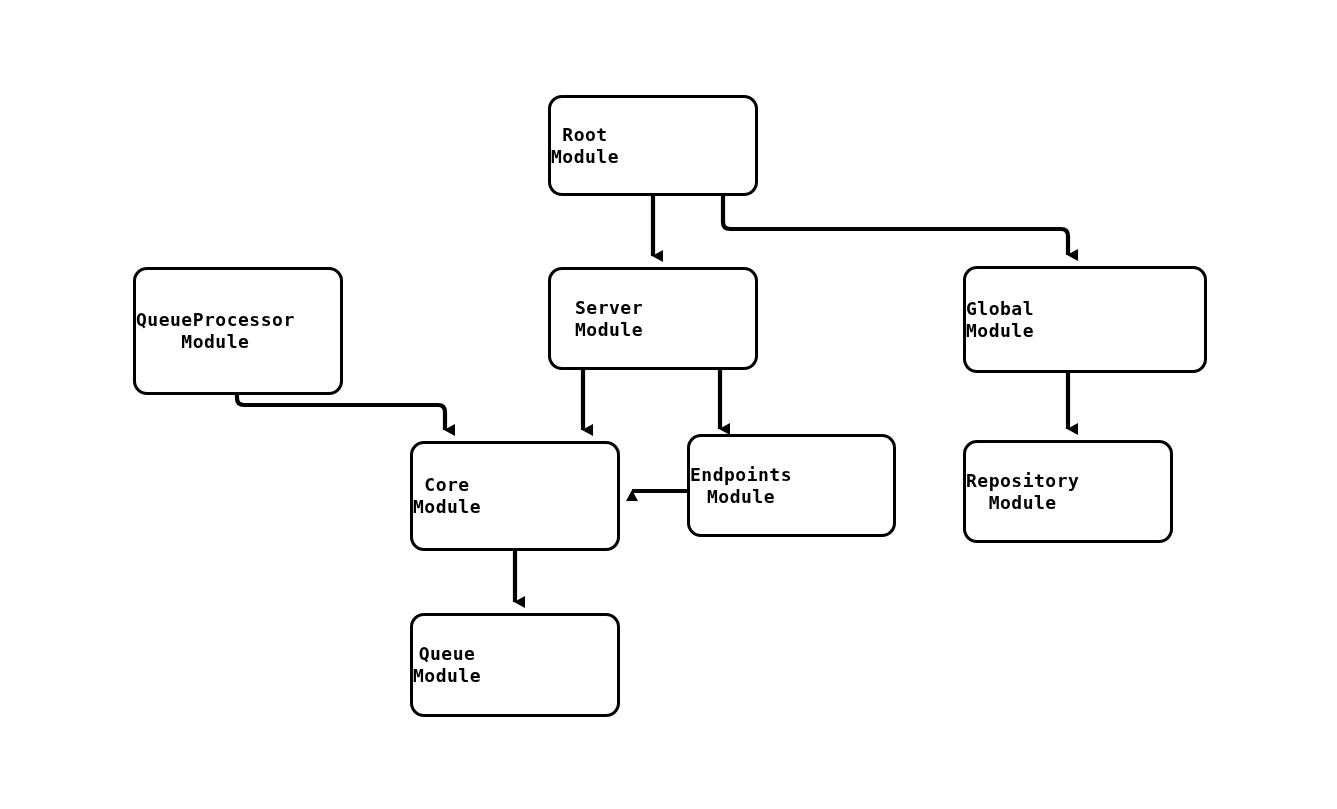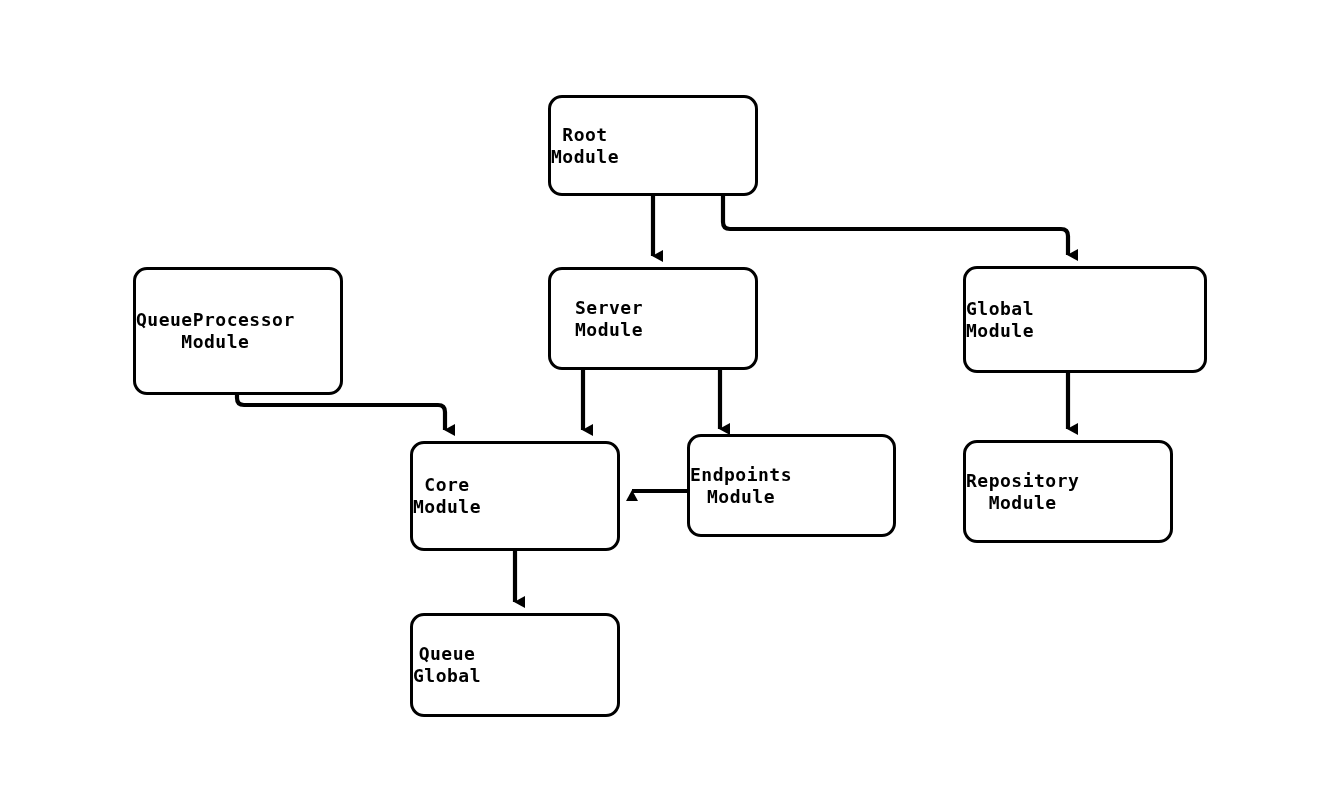--- a/index.html
+++ b/index.html
@@ -113,16 +113,16 @@
 Module</span>
   </div>
 
   <div class="node" style="left:963px; top:440px; width:210px; height:103px;">
     <span class="node-label">Repository
 Module</span>
   </div>
 
   <div class="node" style="left:410px; top:613px; width:210px; height:104px;">
     <span class="node-label">Queue
-Global</span>
+Module</span>
   </div>
 
 </div>
 
 </body></html>

